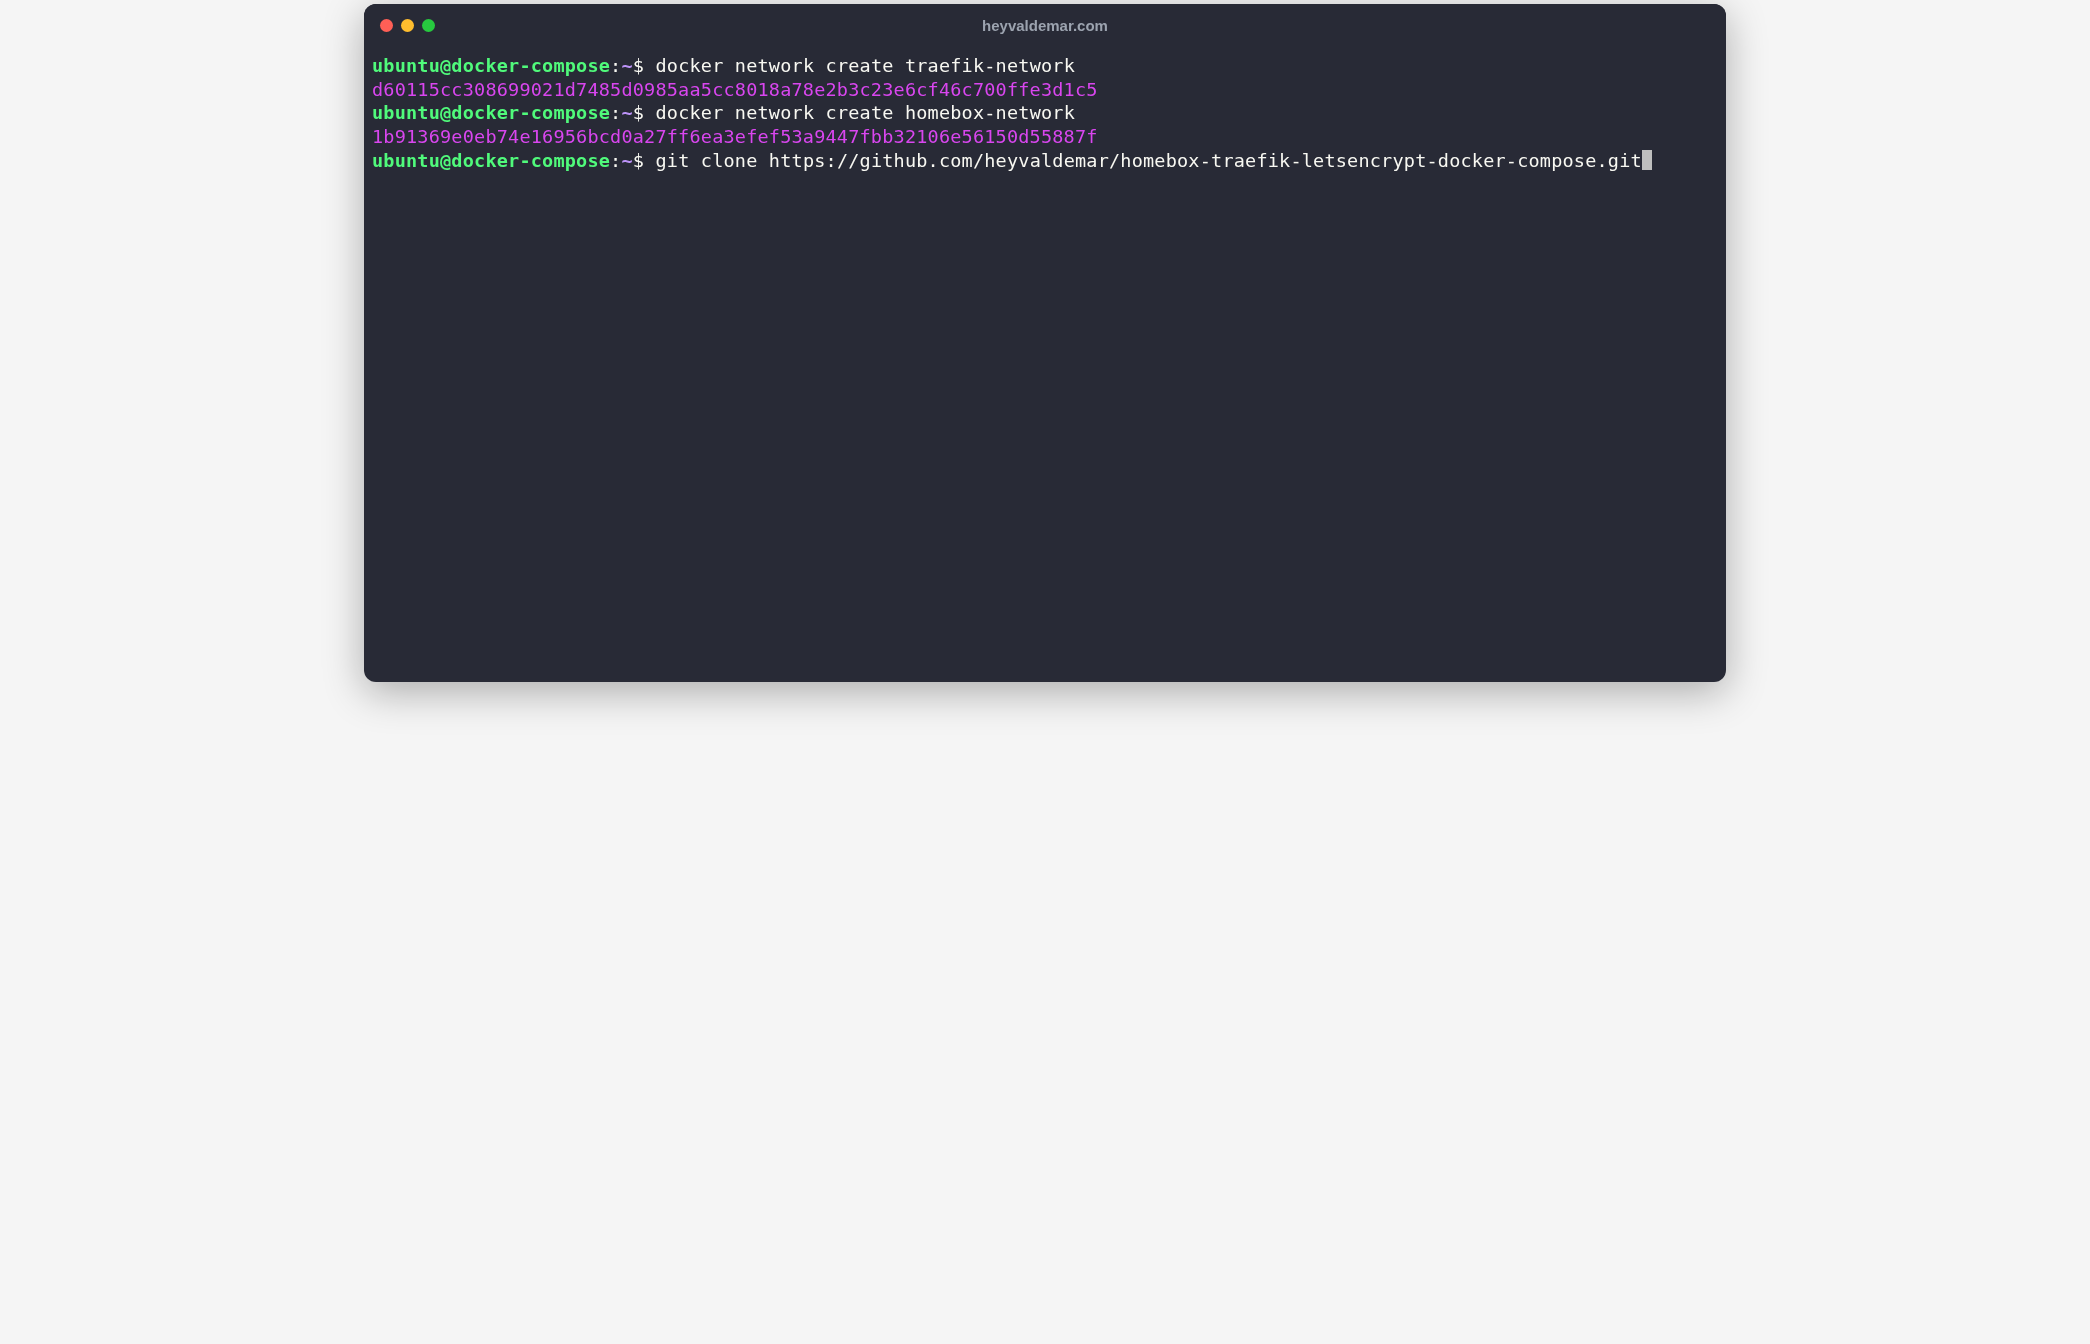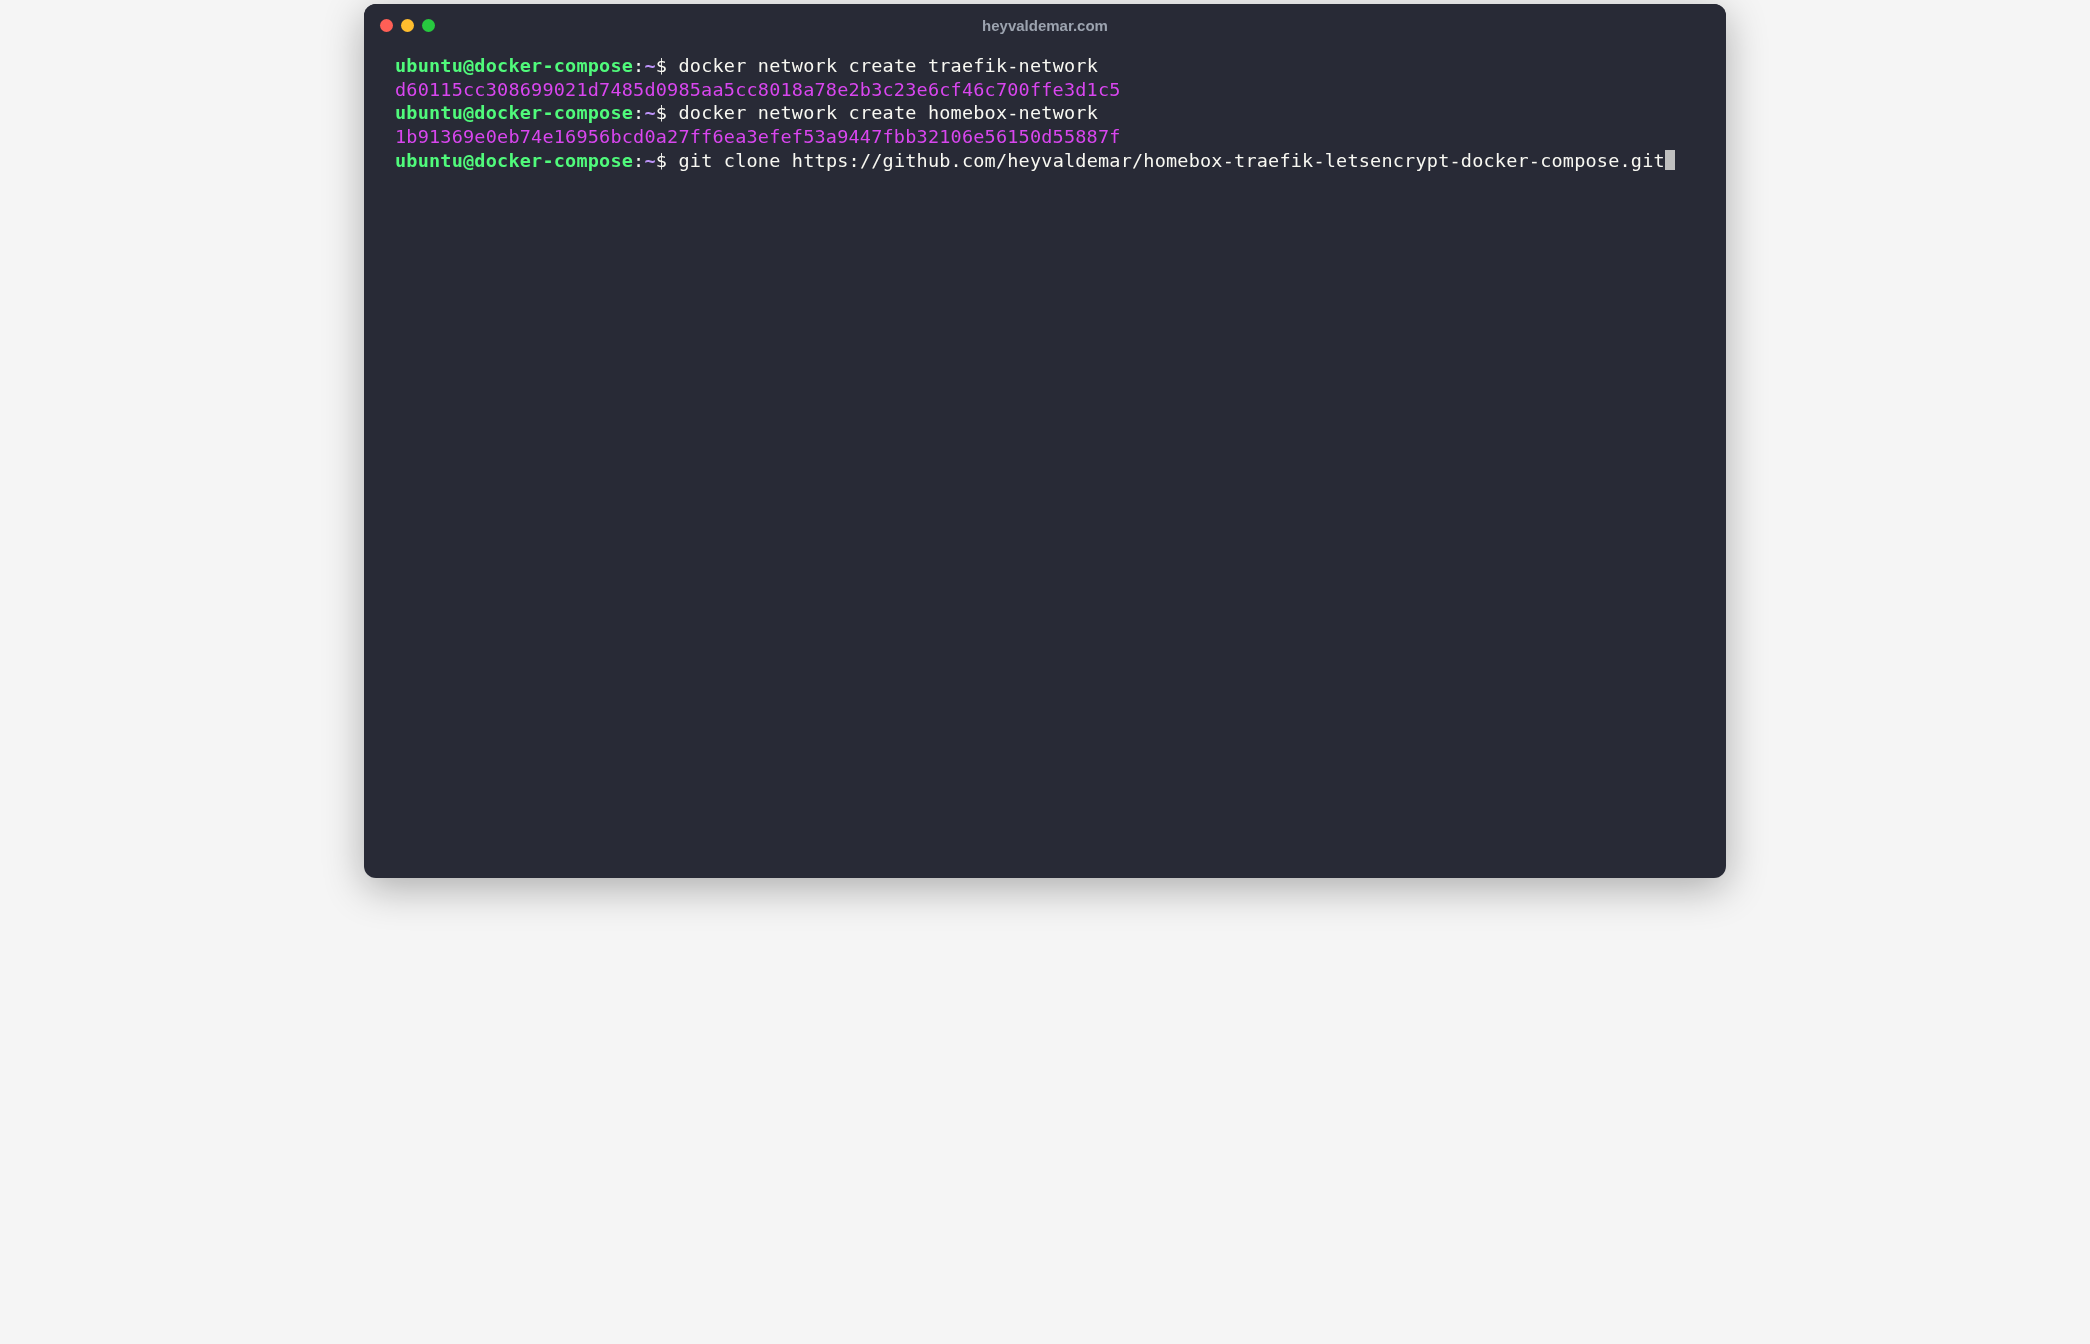--- a/index.html
+++ b/index.html
@@ -13,21 +13,21 @@
       display: flex;
       justify-content: center;
       align-items: flex-start;
       min-height: 100vh;
       padding: 4px;
       font-family: 'Menlo', 'Monaco', 'Consolas', monospace;
     }
     
     .terminal-window {
       width: 1362px;
-      height: 874px;
+      height: 678px;
       background: #282a36;
       border-radius: 12px;
       overflow: hidden;
       box-shadow: 0 10px 40px rgba(0,0,0,0.3);
       display: flex;
       flex-direction: column;
     }
     
     .title-bar {
       height: 42px;
@@ -65,21 +65,20 @@
     
     .terminal-content {
       flex: 1;
       padding: 8px 8px;
       font-size: 18.5px;
       line-height: 1.28;
       color: #f8f8f2;
       white-space: pre;
       overflow: hidden;
       letter-spacing: 0.2px;
-      margin-left: 23px;
     }
     
     .line {
       display: block;
     }
     
     .user-host {
       color: #50fa7b;
       font-weight: bold;
     }

